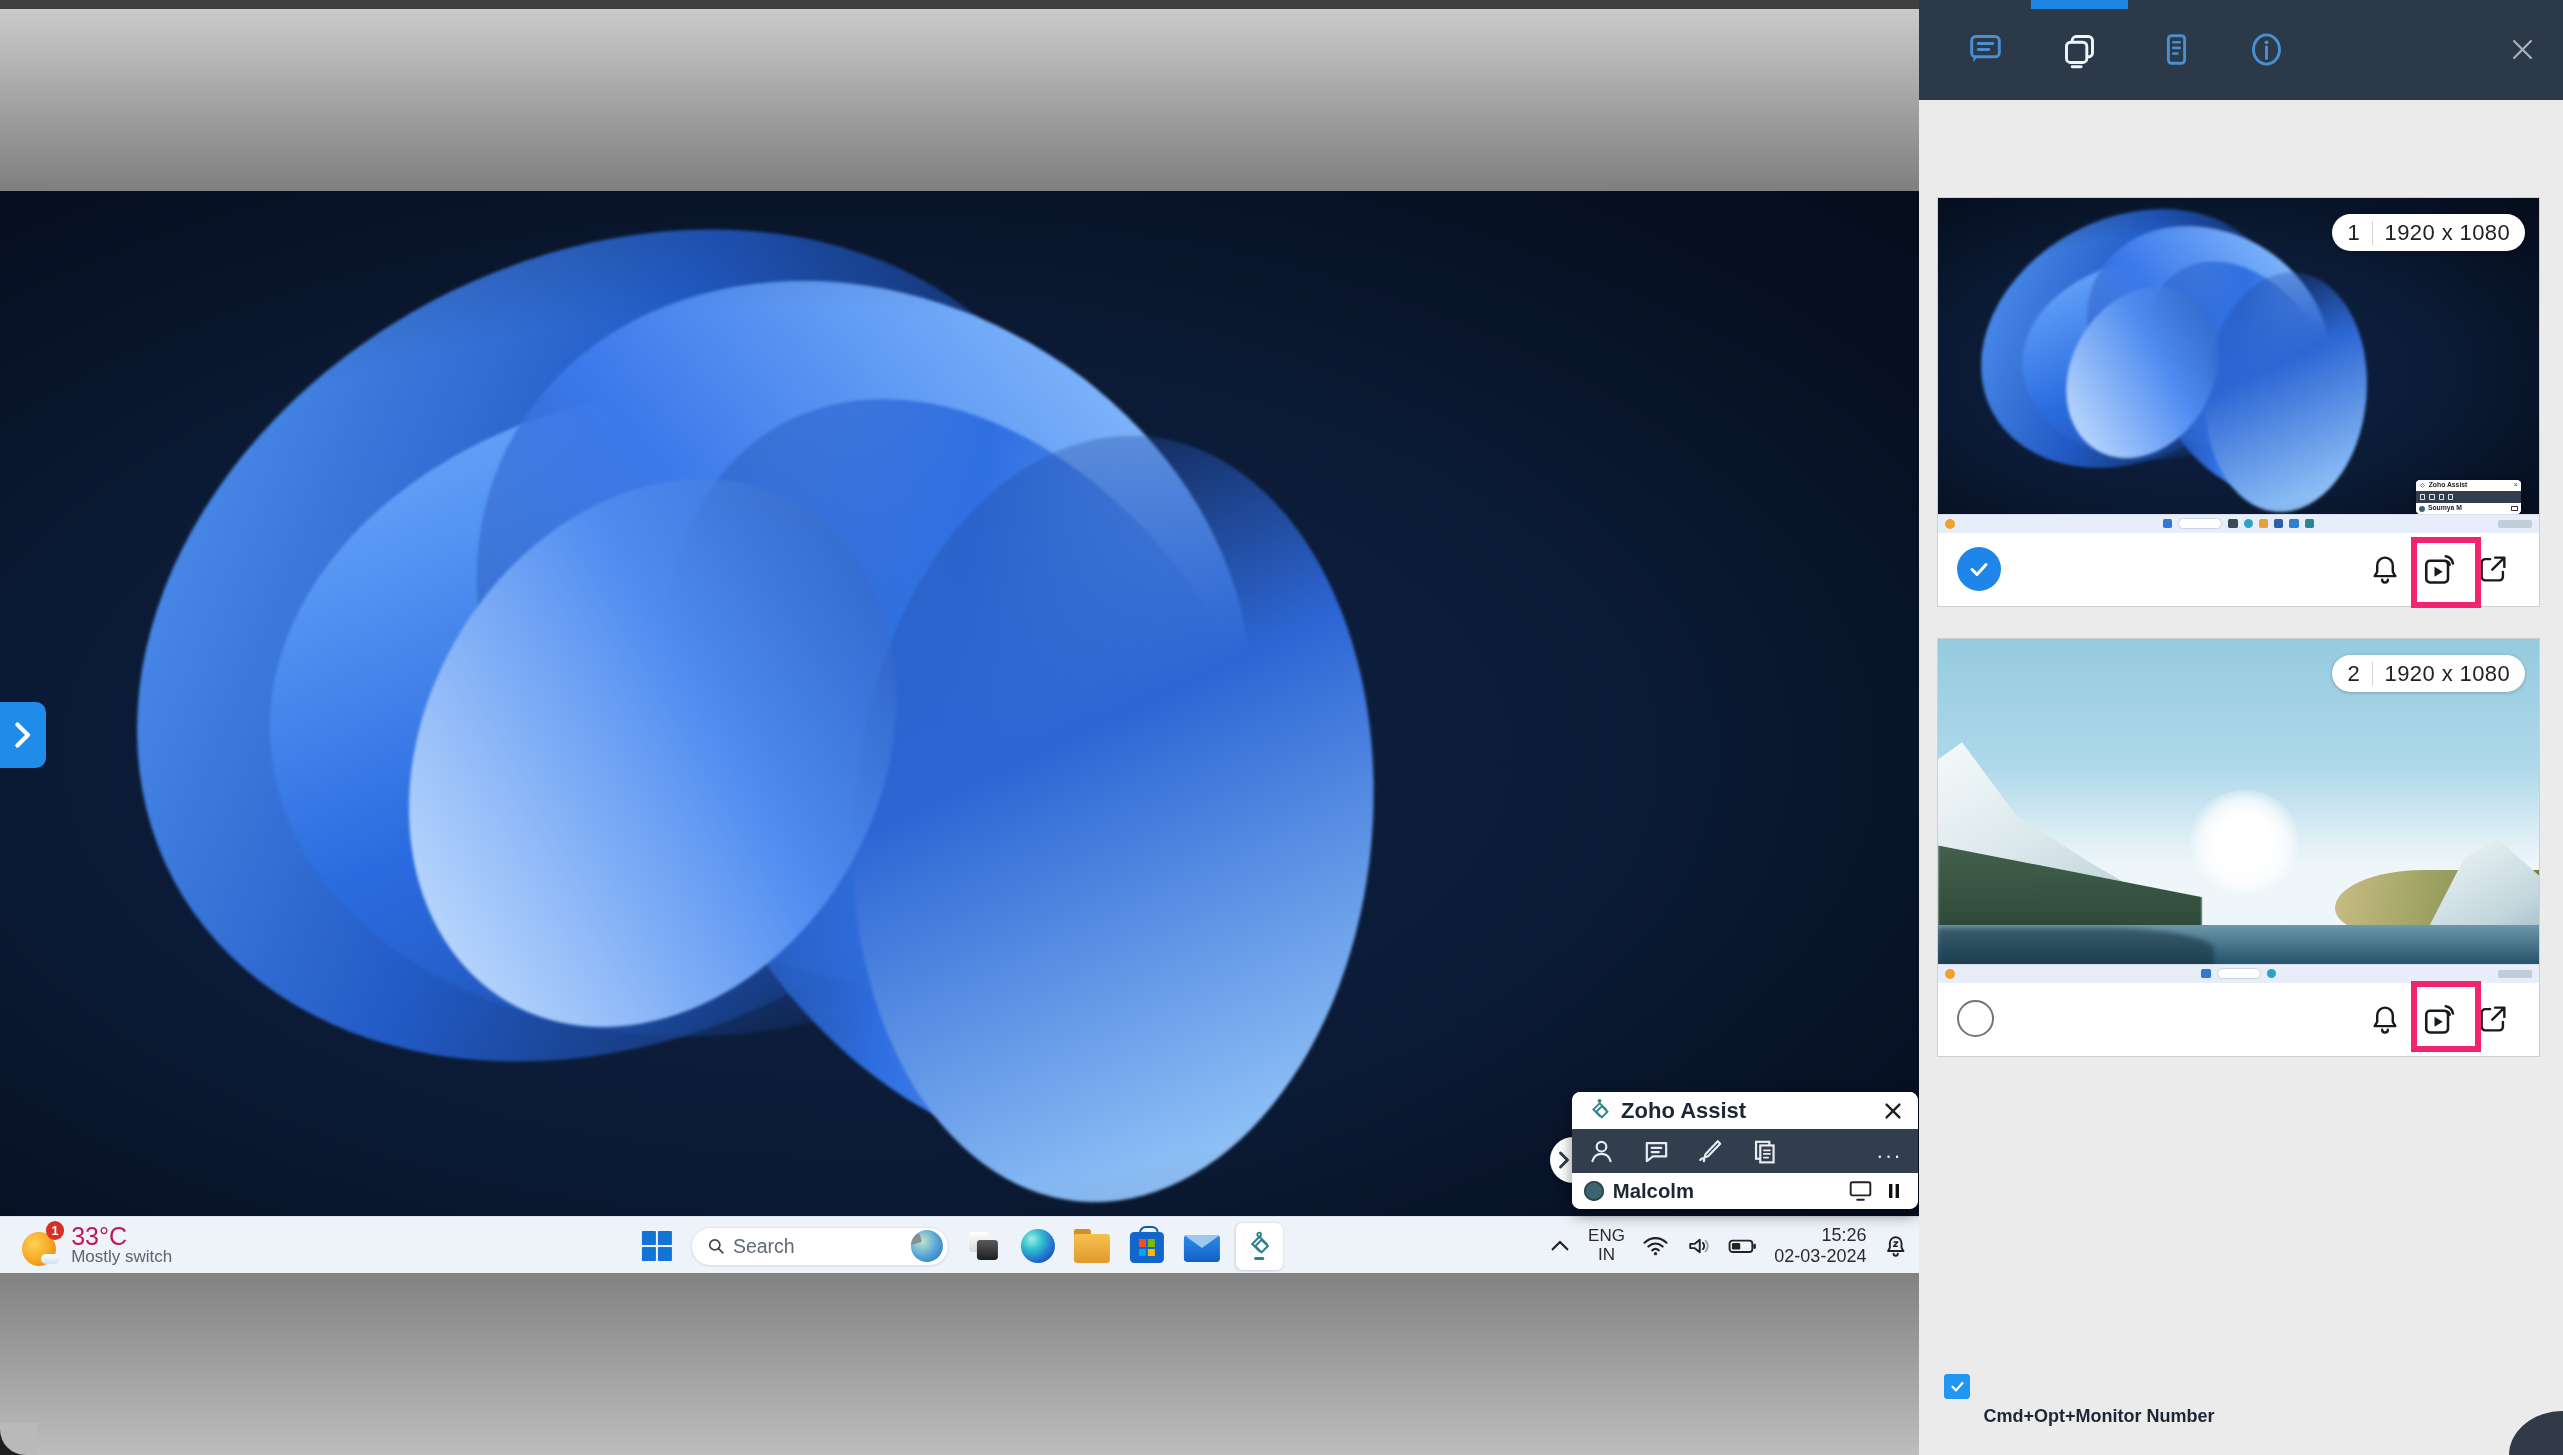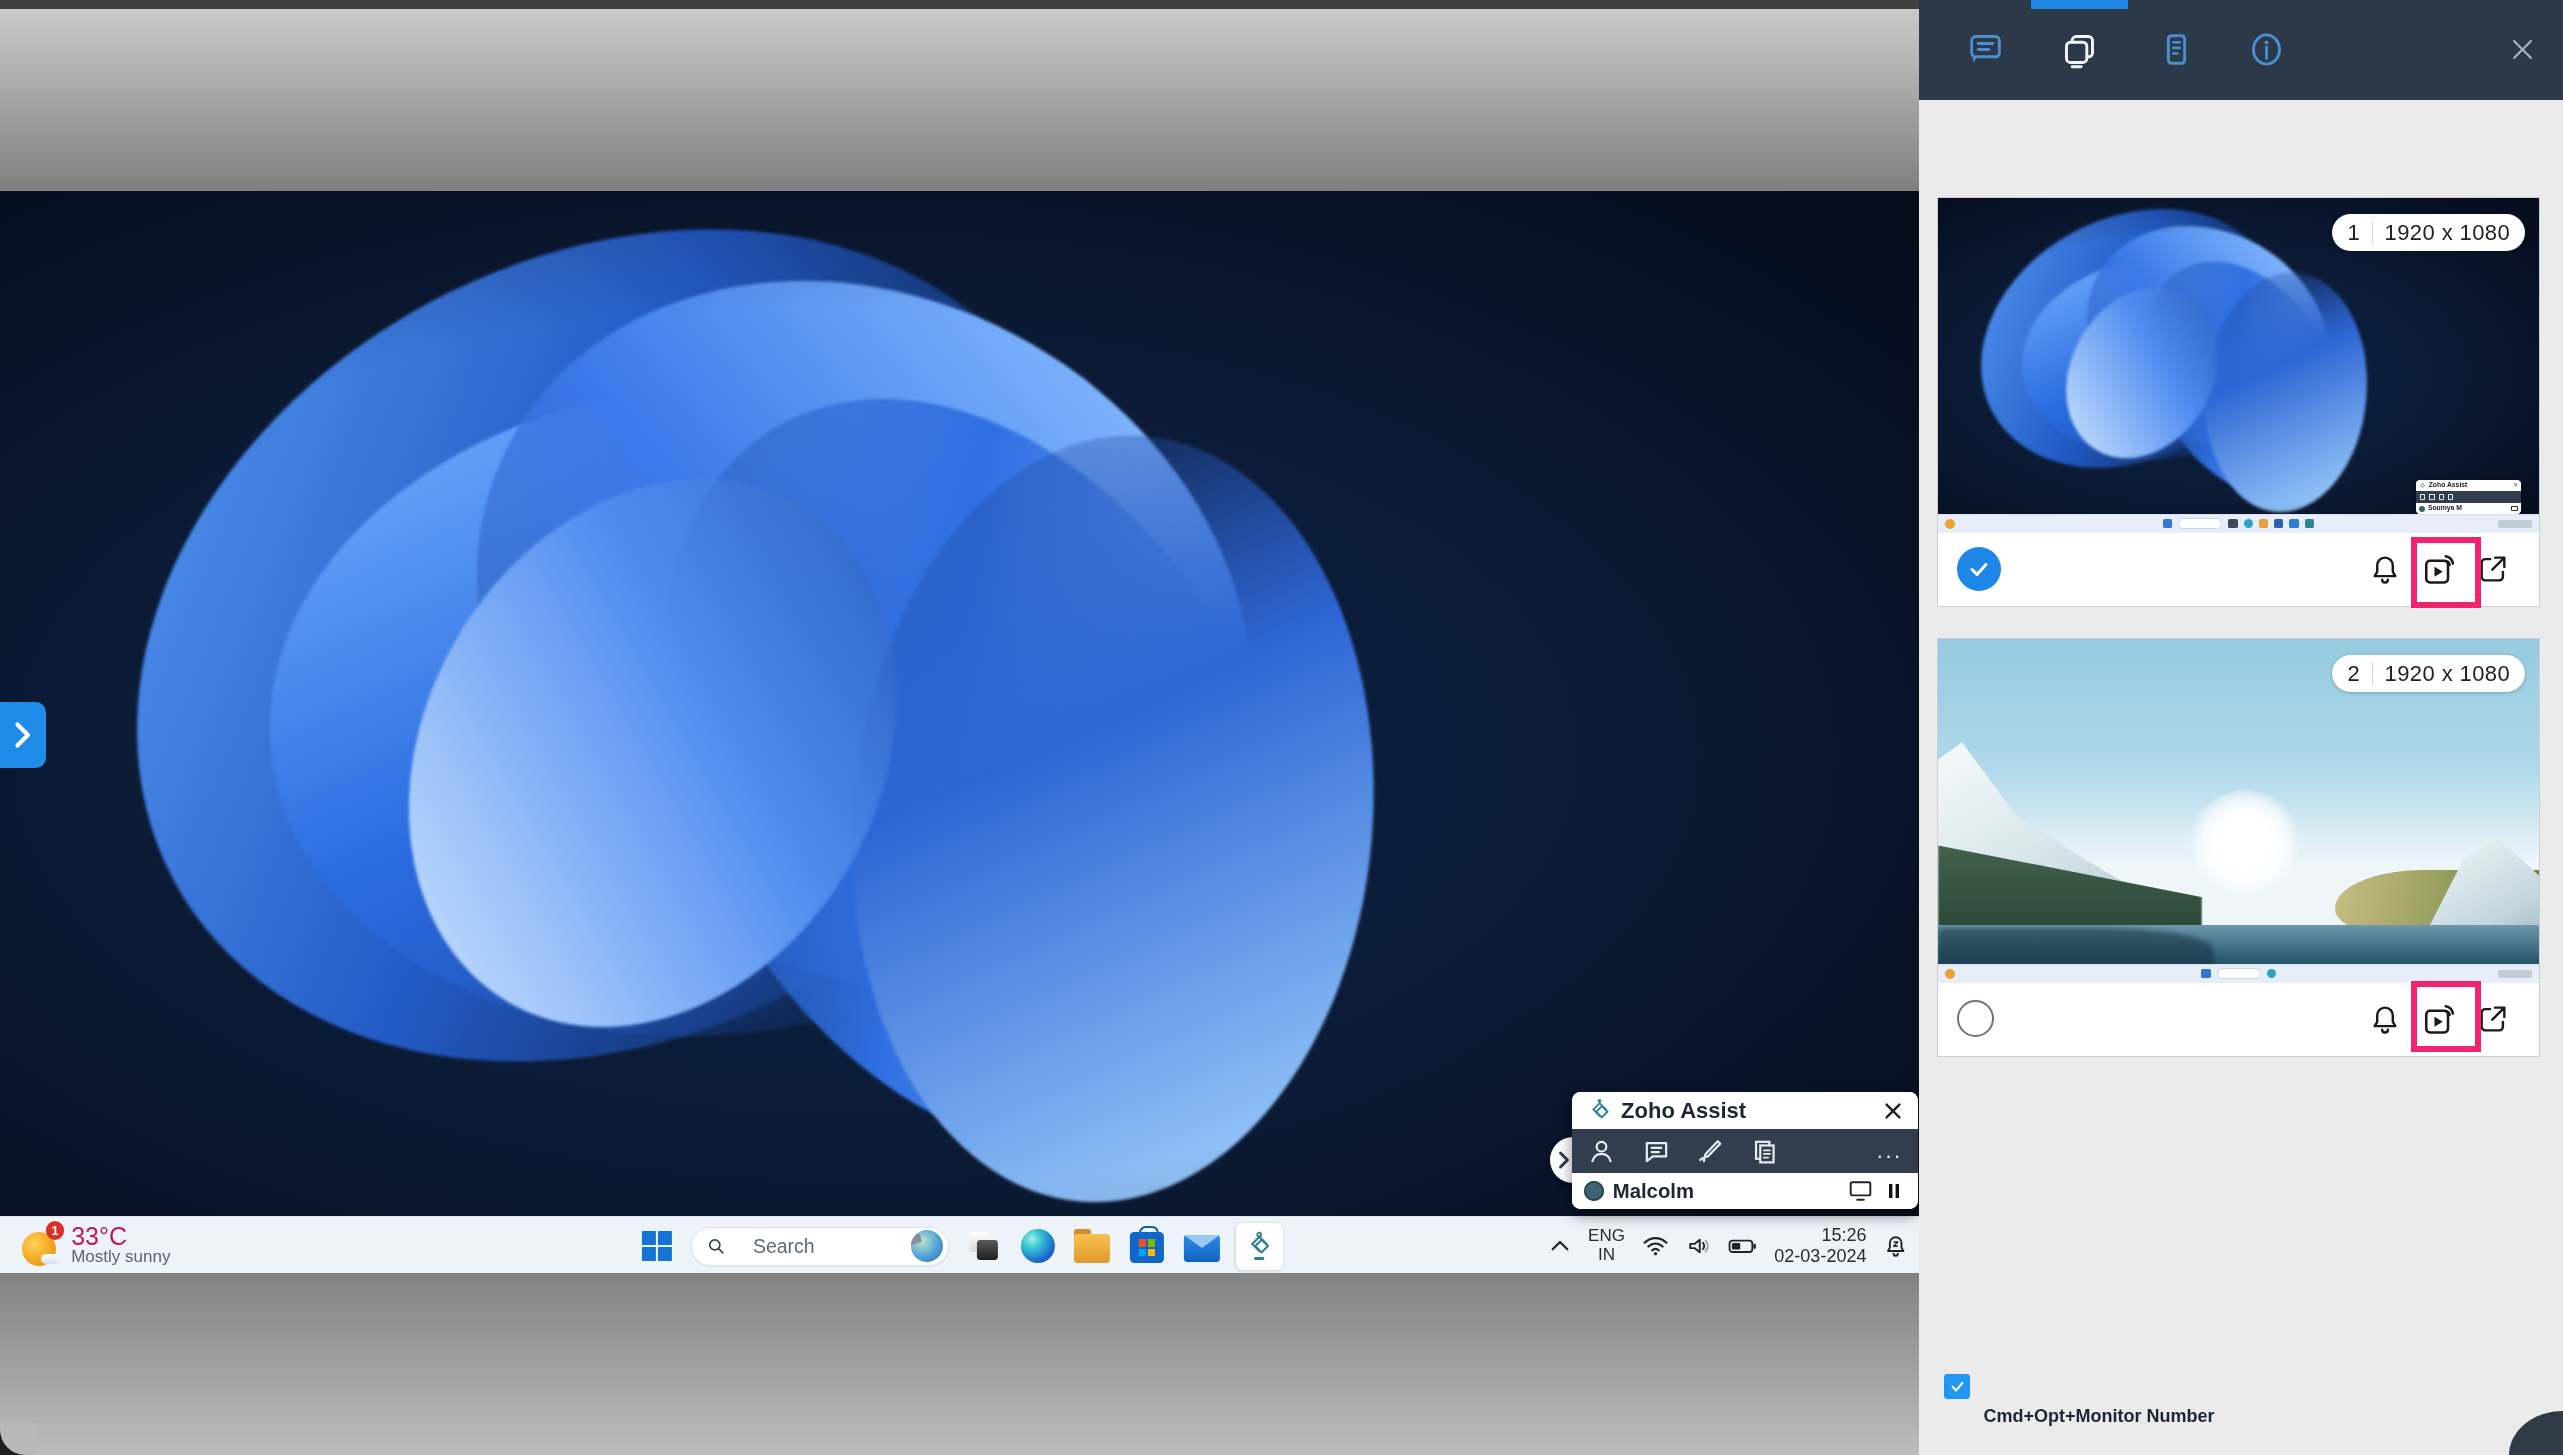--- a/index.html
+++ b/index.html
@@ -72,21 +72,21 @@
      color:#fff;font-size:12.7px;font-weight:700;display:flex;align-items:center;justify-content:center;padding:0 3.4px;}
   .wtemp{font-size:25px;color:#be185d;line-height:22px;}
   .wdesc{font-size:17px;color:#5a6570;line-height:20.3px;}
 
   .tb-center{position:absolute;left:50%;top:0;height:58px;transform:translateX(-50%);
      display:flex;align-items:center;gap:13.6px;}
   .tb-btn{width:41px;height:41px;border-radius:6.8px;display:flex;align-items:center;justify-content:center;cursor:pointer;}
   .startgrid{display:grid;grid-template-columns:13.6px 13.6px;grid-template-rows:13.6px 13.6px;gap:2.5px;}
   .startgrid span{background:#1374d6;border-radius:0.8px;}
   .search-pill{width:258px;height:39px;border-radius:19.5px;background:#fff;border:0.8px solid #dfe4ee;
-     display:flex;align-items:center;gap:27px;padding:0 5.1px 0 13.6px;cursor:text;box-shadow:0 0.8px 1.7px rgba(0,0,0,.08);}
+     display:flex;align-items:center;gap:7px;padding:0 5.1px 0 13.6px;cursor:text;box-shadow:0 0.8px 1.7px rgba(0,0,0,.08);}
   .search-pill .stxt{flex:1;font-size:19.5px;color:#5f6a75;}
   .globe{width:32px;height:32px;border-radius:50%;position:relative;
      background:radial-gradient(circle at 35% 35%, #bfe6c9, #4fa0d8 55%, #2a6db3 100%);overflow:hidden;}
   .globe::after{content:"";position:absolute;left:-5.1px;top:5.1px;width:15.3px;height:8.5px;background:#8a8f96;
      border-radius:1.7px;transform:rotate(-15deg);}
   .taskview{position:relative;width:32px;height:32px;}
   .taskview .tv1{position:absolute;left:1.7px;top:1.7px;width:20.3px;height:20.3px;background:linear-gradient(#fff,#d8d8d8);border-radius:3.4px;}
   .taskview .tv2{position:absolute;right:1.7px;bottom:1.7px;width:20.3px;height:20.3px;background:linear-gradient(#5a5a5a,#1f1f1f);border-radius:3.4px;}
   .edge{width:34px;height:34px;border-radius:50%;
      background:radial-gradient(circle at 32% 30%, #9ff0e2 0%, #35c1d0 30%, #1f6fd0 65%, #123a8c 100%);}
@@ -281,21 +281,21 @@
 
       <div class="taskbar">
         <div class="weather">
           <div class="sunwrap">
             <span class="sun"></span>
               <span class="cloudlet"></span>
             <span class="wbadge">1</span>
           </div>
           <div>
             <div class="wtemp">33°C</div>
-            <div class="wdesc">Mostly sunny</div>
+            <div class="wdesc">Mostly switch</div>
           </div>
         </div>
 
         <div class="tb-center">
           <div class="tb-btn">
             <span class="startgrid">
                 <span></span>
                 <span></span>
                 <span></span>
                 <span></span>

